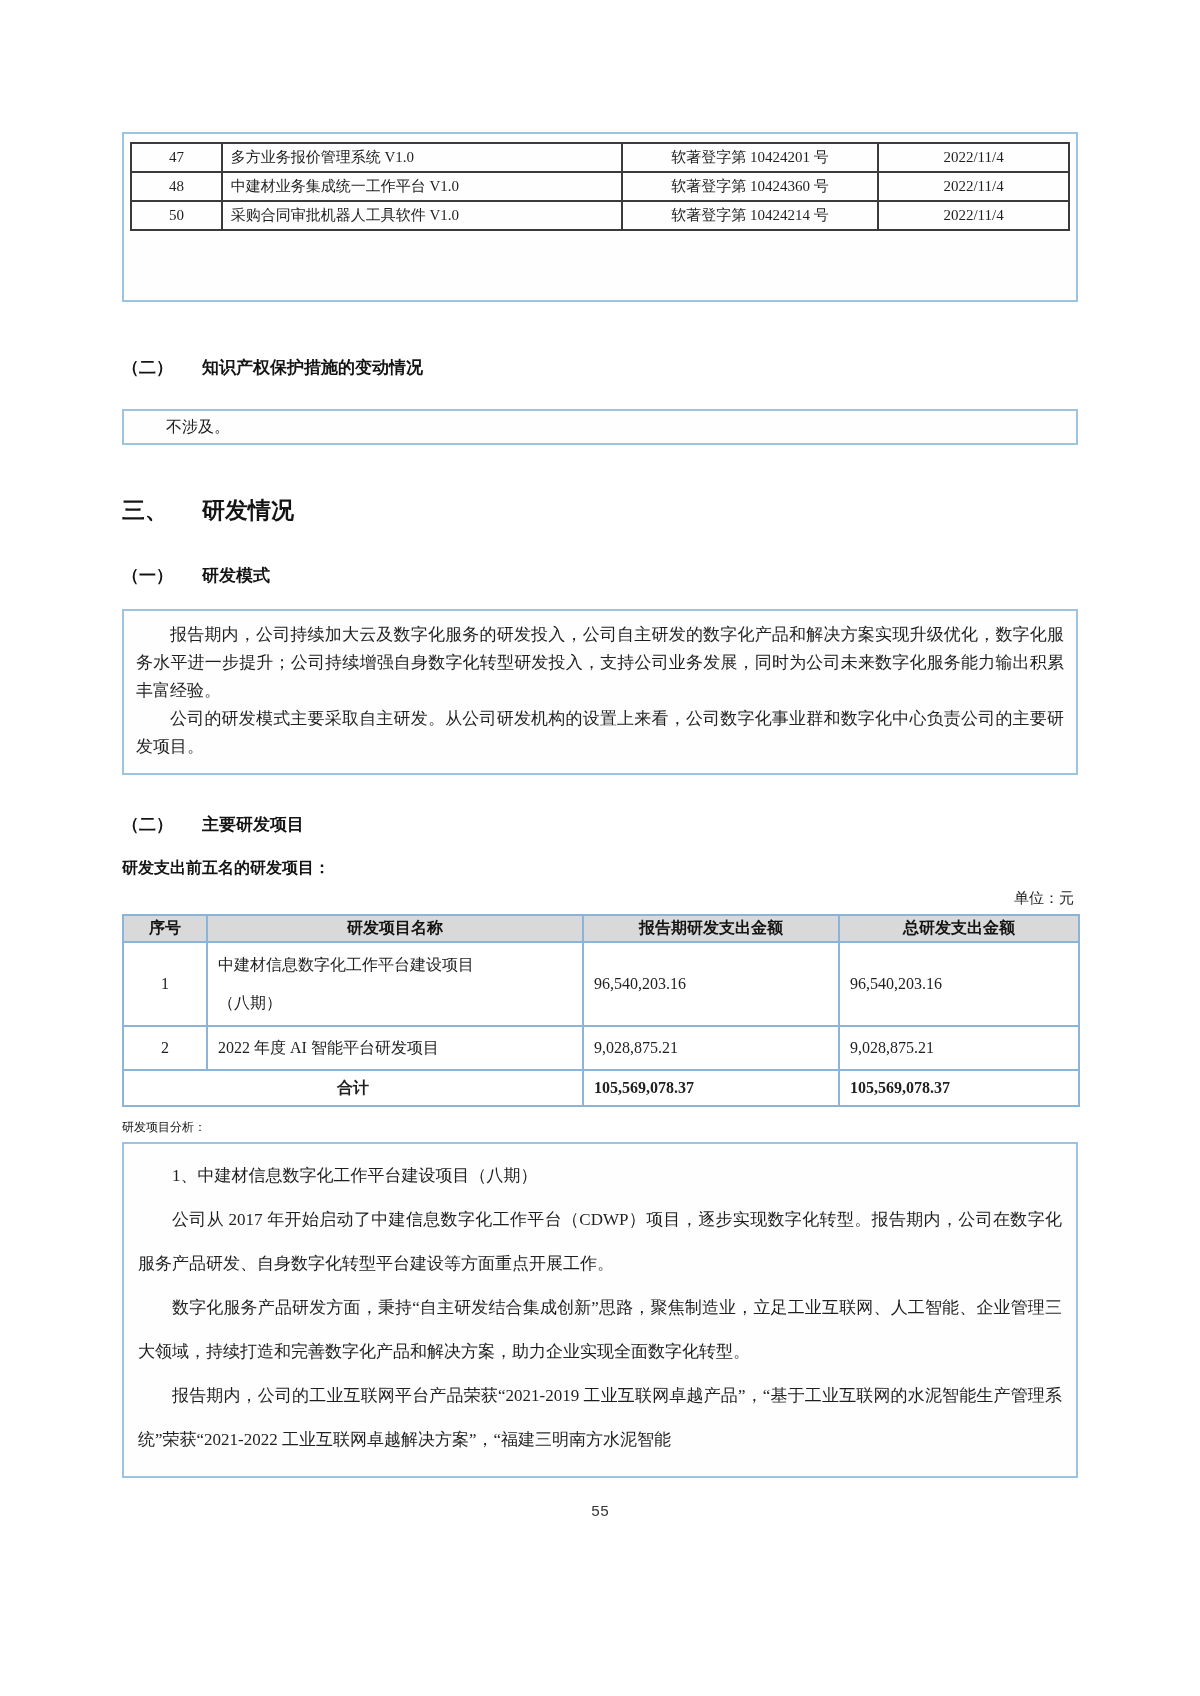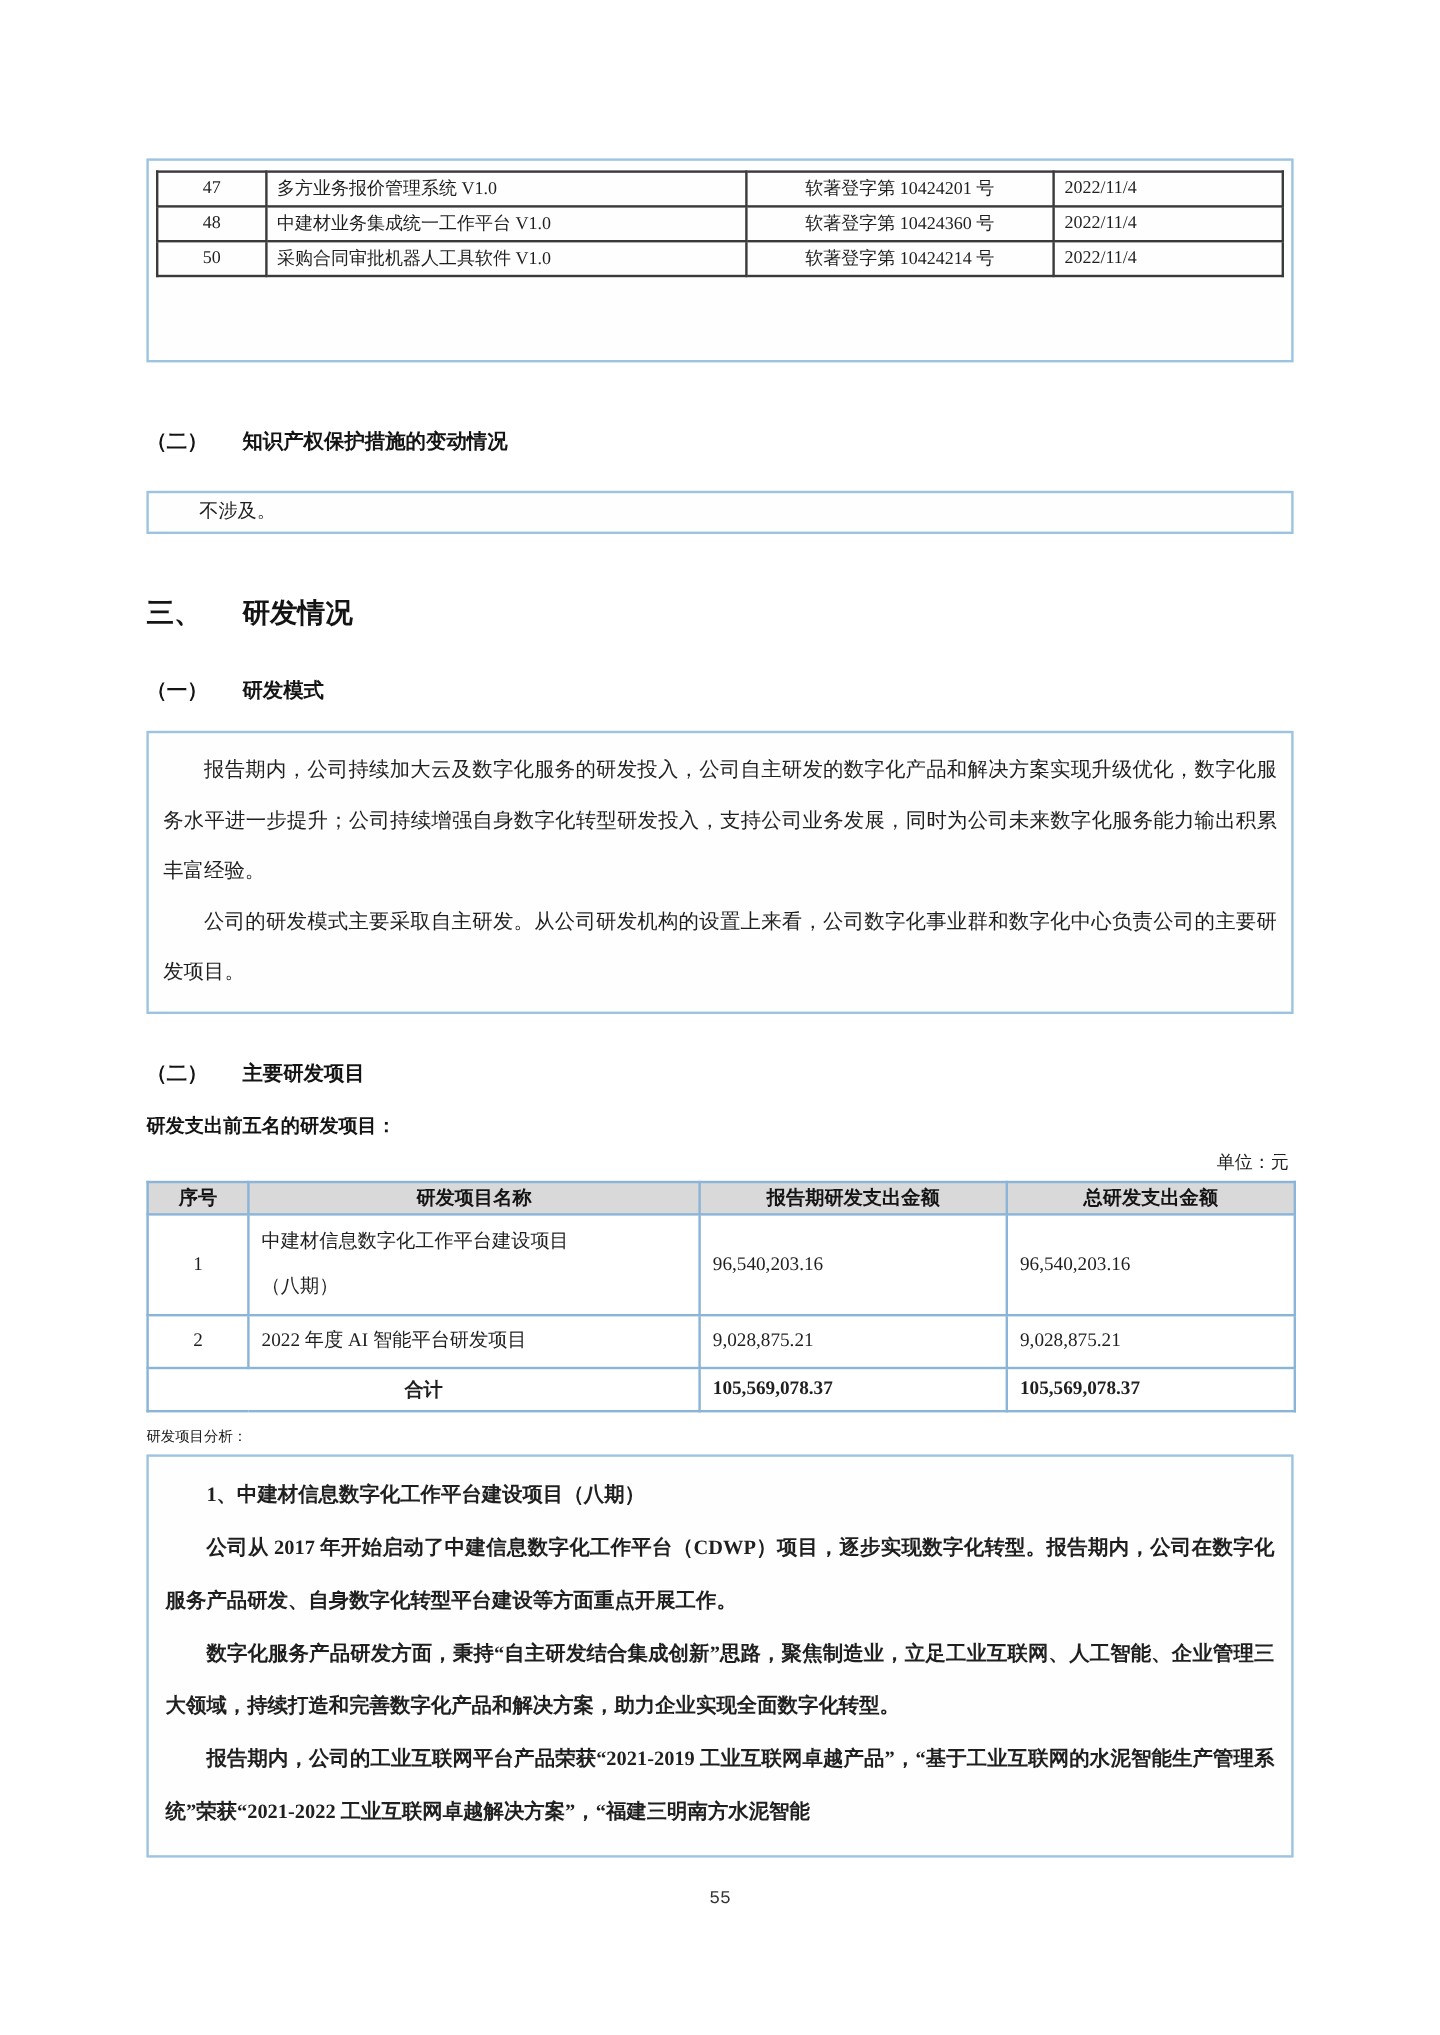--- a/index.html
+++ b/index.html
@@ -20,31 +20,31 @@
   .top-box{margin-top:132px;height:170px;padding:8px 6px;}
   table.ctable{border-collapse:collapse;width:100%;table-layout:fixed;}
   table.ctable td{
     border:2px solid #3a3a3a;
     height:27px;font-size:15px;padding:0 8px;
     overflow:hidden;white-space:nowrap;
   }
   td.c-no{text-align:center;width:8.5%;}
   td.c-name{width:44%;text-align:left;}
   td.c-reg{width:27.5%;text-align:center;}
-  td.c-date{width:20%;text-align:left;border-radius:11px;}
+  td.c-date{width:20%;text-align:center;border-radius:11px;}
 
   
   .sec-heading{font-size:17px;font-weight:bold;color:#141414;}
   .h-label{display:inline-block;width:80px;}
   .mt-2sec{margin-top:54px;}
   .h3-big{font-size:23px;}
 
   .notinv-box{margin-top:30px;height:36px;line-height:32px;font-size:16px;padding:0 10px;text-indent:2em;}
 
-  .rdmode-box{margin-top:22px;padding:10px 12px 12px 12px;font-size:17px;line-height:42px;text-align:justify;}
+  .rdmode-box{margin-top:22px;padding:10px 12px 12px 12px;font-size:17px;line-height:28px;text-align:justify;}
   .rdmode-box p{margin:0;text-indent:2em;}
 
   .subtitle{margin-top:22px;font-size:16px;font-weight:bold;color:#141414;}
   .unit-line{margin-top:10px;text-align:right;font-size:15px;padding-right:4px;}
 
   
   table.rdtable{border-collapse:collapse;width:100%;table-layout:fixed;margin-top:6px;}
   table.rdtable th,table.rdtable td{
     border:2px solid #8ab4d8;font-size:16px;padding:2px 10px;box-sizing:border-box;
   }
@@ -55,21 +55,21 @@
   col.w-no{width:84px;} col.w-name{width:376px;} col.w-period{width:256px;} col.w-total{width:240px;}
   td.r-no{text-align:center;}
   td.r-name{white-space:pre-line;line-height:38px;padding-left:14px;}
   td.r-num{text-align:left;padding-right:18px;}
   tr.row-tall td{height:84px;}
   tr.row-std td{height:36px;}
   tr.total-row td{height:36px;font-weight:bold;}
   td.r-total-label{text-align:center;font-weight:bold;}
 
   .analysis-title{margin-top:12px;font-size:12px;font-weight:normal;color:#141414;}
-  .analysis-box{margin-top:6px;padding:10px 14px 14px 14px;font-size:17px;line-height:44px;text-align:justify;font-weight:bold;}
+  .analysis-box{margin-top:6px;padding:10px 14px 14px 14px;font-size:17px;line-height:44px;text-align:justify;}
   .analysis-box p{margin:0;text-indent:2em;}
 
   .page-num{margin-top:26px;text-align:center;font-size:15px;color:#333;font-family:Liberation Mono, monospace;}
 </style>
 </head>
 <body>
 
 <div class="content">
 
   <div class="bluebox top-box">

